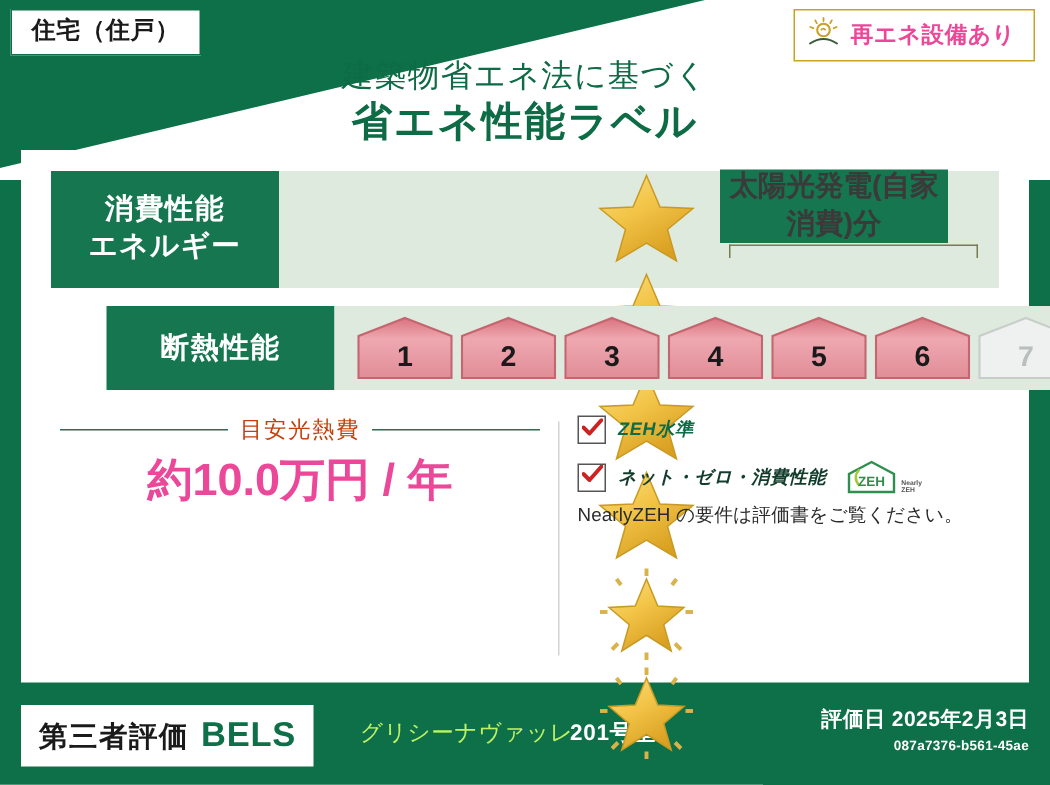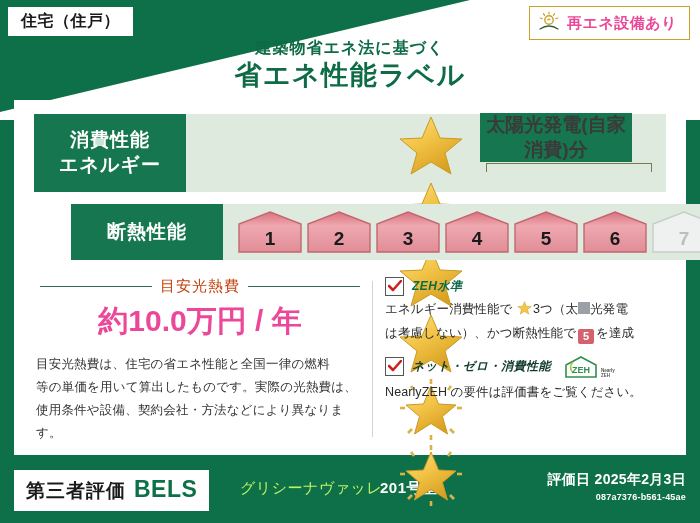--- a/index.html
+++ b/index.html
@@ -40,21 +40,21 @@
     display:flex;align-items:center;gap:7px;
     z-index:6;
   }
   .renew-badge .txt{font-size:15px;font-weight:bold;color:#ec4899;letter-spacing:.5px;}
 
   
   .hdr{
     position:absolute;left:0;top:38px;width:700px;text-align:center;z-index:5;
   }
   .hdr .sub{
-    font-size:16px;font-weight:bold;color:#0d6b45;letter-spacing:1px;
+    font-size:21px;font-weight:normal;color:#0d6b45;letter-spacing:1px;
     line-height:1.2;
   }
   .hdr .main{
     font-size:27px;font-weight:bold;color:#0d6b45;letter-spacing:1.5px;
     line-height:1.25;margin-top:2px;
   }
 
   
   .panel{
     position:absolute;left:14px;top:100px;
@@ -376,54 +376,36 @@
 
     <div class="lower">
 
       <div class="lower-left">
         <div class="cost-head">
           <div class="rule"></div>
           <div class="t">目安光熱費</div>
           <div class="rule"></div>
         </div>
         <div class="cost-amount">約10.0万円 / 年</div>
-        <div class="cost-note">
-          <div>目安光熱費は、住宅の省エネ性能と全国一律の燃料</div>
-          <div>等の単価を用いて算出したものです。実際の光熱費は、</div>
-          <div>使用条件や設備、契約会社・方法などにより異なります。</div>
-        </div>
       </div>
 
       <div class="lower-div"></div>
 
       <div class="lower-right">
 
         <div class="chk-block">
           <div class="chk-head">
             <div class="chkbox">
               <span>
                 <svg width="14" height="12" viewBox="0 0 14 12">
                   <polyline points="1,6 5,10 13,1" fill="none" stroke="#cc2222" stroke-width="2.6" stroke-linecap="round" stroke-linejoin="round"></polyline>
                 </svg>
               </span>
             </div>
             <div class="chk-title">ZEH水準</div>
-          </div>
-          <div class="chk-desc">
-            <div>
-              <span>エネルギー消費性能で</span>
-              <span class="inline-star">
-                <svg width="15" height="14" viewBox="0 0 66 64">
-                  <polygon points="33,3 42,24 64,25 47,39 53,60 33,48 13,60 19,39 2,25 24,24" fill="#f3c64a" stroke="#c99a22" stroke-width="2"></polygon>
-                </svg>
-              </span><span>3つ（太</span><span class="blk"></span><span>光発電</span>
-            </div>
-            <div>
-              <span>は考慮しない）、かつ断熱性能で</span><span class="inline-badge">5</span><span>を達成</span>
-            </div>
           </div>
         </div>
 
         <div class="chk-block">
           <div class="chk-head">
             <div class="chkbox">
               <span>
                 <svg width="14" height="12" viewBox="0 0 14 12">
                   <polyline points="1,6 5,10 13,1" fill="none" stroke="#cc2222" stroke-width="2.6" stroke-linecap="round" stroke-linejoin="round"></polyline>
                 </svg>

